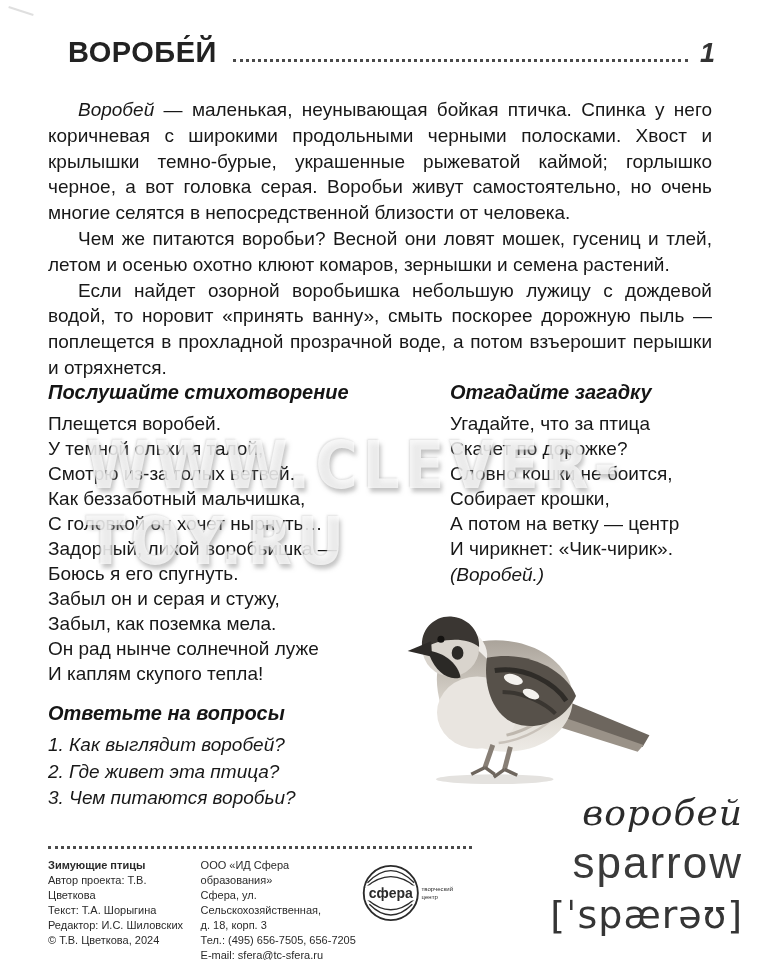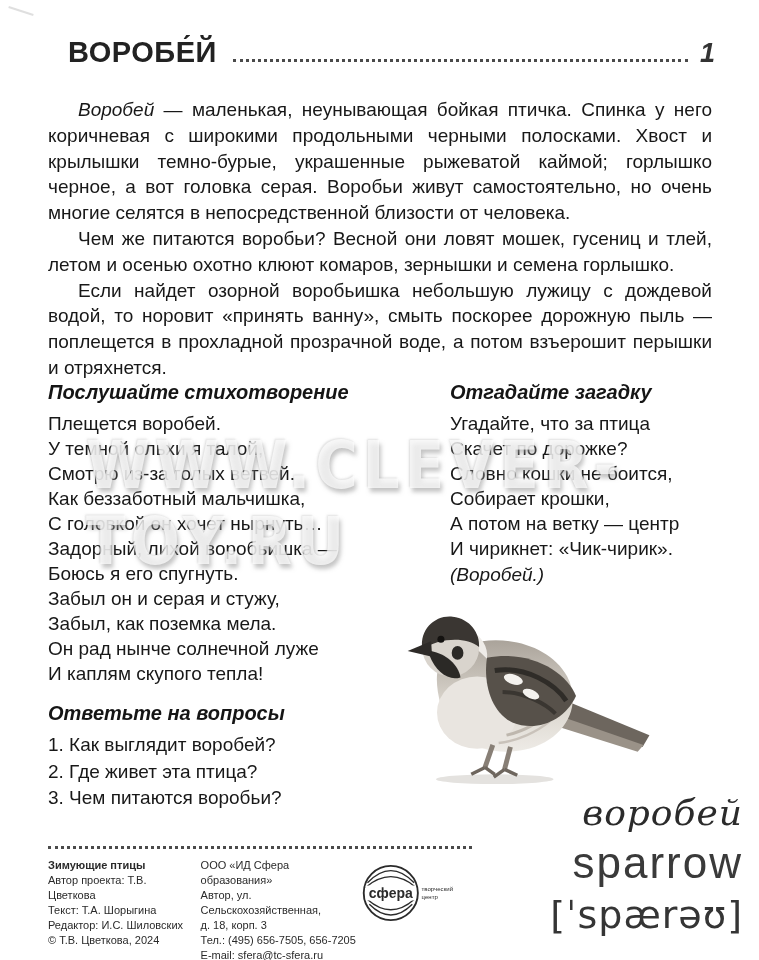--- a/index.html
+++ b/index.html
@@ -22,21 +22,21 @@
   .intro p{margin:0;text-align:justify;text-indent:30px;font-size:19px;line-height:25.8px;color:#181818;}
   .lead-italic{font-style:italic;}
 
   
   .col-left{position:absolute;top:381px;left:48px;width:365px;}
   .col-right{position:absolute;top:381px;left:450px;width:295px;}
   .sec-header{font-size:20px;font-weight:bold;font-style:italic;margin:0 0 7px 0;color:#151515;}
   .line{font-size:19px;line-height:25px;color:#181818;}
   .riddle-answer{font-size:19px;line-height:27px;font-style:italic;text-align:left;padding-right:22px;color:#181818;}
   .questions{margin-top:16px;}
-  .q-line{font-size:19px;line-height:26.5px;color:#181818;}
+  .q-line{font-size:19px;line-height:26.5px;color:#181818;font-style:italic;}
 
   
   .bird-wrap{margin:14px 0 2px -58px;width:276px;height:186px;}
 
   
   .vocab{ text-align:right;padding-right:2px;}
   .ru-script{font-family:"DejaVu Serif",serif;font-style:italic;font-size:36px;line-height:46px;color:#2b2b2b;letter-spacing:1px;}
   .en-word{font-family:"Liberation Sans",sans-serif;font-size:44px;line-height:54px;color:#3a3a3a;letter-spacing:2px;}
   .transcription{font-family:"DejaVu Sans",sans-serif;font-size:38px;line-height:50px;color:#353535;letter-spacing:1px;}
 
@@ -65,21 +65,21 @@
 <div class="scan-artifact"></div>
 
 <div class="header">
   <div class="title">ВОРОБЕ́Й</div>
   <div class="leader"></div>
   <div class="page-num">1</div>
 </div>
 
 <div class="intro">
   <p><span class="lead-italic">Воробей</span><span> — маленькая, неунывающая бойкая птичка. Спинка у него коричневая с широкими продольными черными полосками. Хвост и крылышки темно-бурые, украшенные рыжеватой каймой; горлышко черное, а вот головка серая. Воробьи живут самостоятельно, но очень многие селятся в непосредственной близости от человека.</span></p>
-  <p>Чем же питаются воробьи? Весной они ловят мошек, гусениц и тлей, летом и осенью охотно клюют комаров, зернышки и семена горлышко.</p>
+  <p>Чем же питаются воробьи? Весной они ловят мошек, гусениц и тлей, летом и осенью охотно клюют комаров, зернышки и семена растений.</p>
   <p>Если найдет озорной воробьишка небольшую лужицу с дождевой водой, то норовит «принять ванну», смыть поскорее дорожную пыль — поплещется в прохладной прозрачной воде, а потом взъерошит перышки и отряхнется.</p>
 </div>
 
 <div class="col-left">
   <div class="sec-header">Послушайте стихотворение</div>
   <div class="line">Плещется воробей.</div>
   <div class="line">У темной ольхи я талой,</div>
   <div class="line">Смотрю из-за голых ветвей.</div>
   <div class="line">Как беззаботный мальчишка,</div>
   <div class="line">С головкой он хочет нырнуть…</div>
@@ -168,21 +168,21 @@
   <div class="footer-cols">
     <div class="f-col left">
       <div class="f-bold">Зимующие птицы</div>
       <div>Автор проекта: Т.В. Цветкова</div>
       <div>Текст: Т.А. Шорыгина</div>
       <div>Редактор: И.С. Шиловских</div>
       <div>© Т.В. Цветкова, 2024</div>
     </div>
     <div class="f-col center">
       <div>ООО «ИД Сфера образования»</div>
-      <div>Автор, ул. Сельскохозяйственная,</div>
+      <div>Сфера, ул. Сельскохозяйственная,</div>
       <div>д. 18, корп. 3</div>
       <div>Тел.: (495) 656-7505, 656-7205</div>
       <div>E-mail: sfera@tc-sfera.ru</div>
     </div>
     <div class="logo-block">
       <svg width="112" height="62" viewBox="0 0 120 66" xmlns="http://www.w3.org/2000/svg">
         <circle cx="33" cy="33" r="29" fill="none" stroke="#2b2b2b" stroke-width="2"></circle>
         <path d="M8,22 Q33,-4 58,22" fill="none" stroke="#2b2b2b" stroke-width="1.4"></path>
         <path d="M6,27 Q33,4 60,27" fill="none" stroke="#2b2b2b" stroke-width="1.4"></path>
         <path d="M10,45 Q33,68 56,45" fill="none" stroke="#2b2b2b" stroke-width="1.4"></path>

